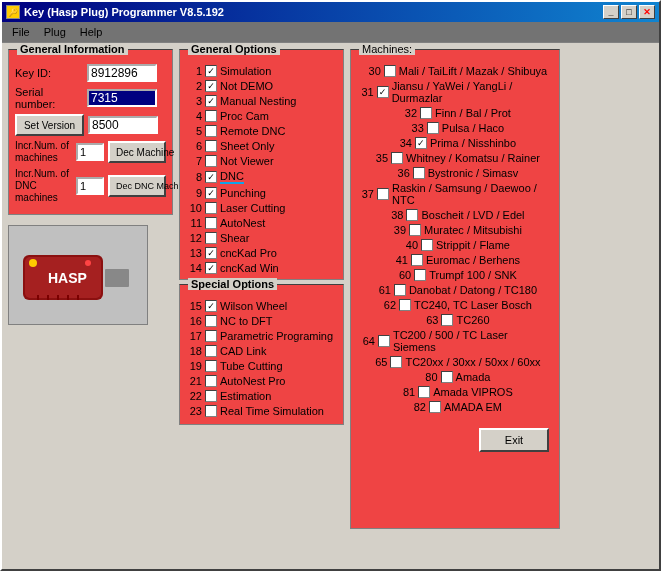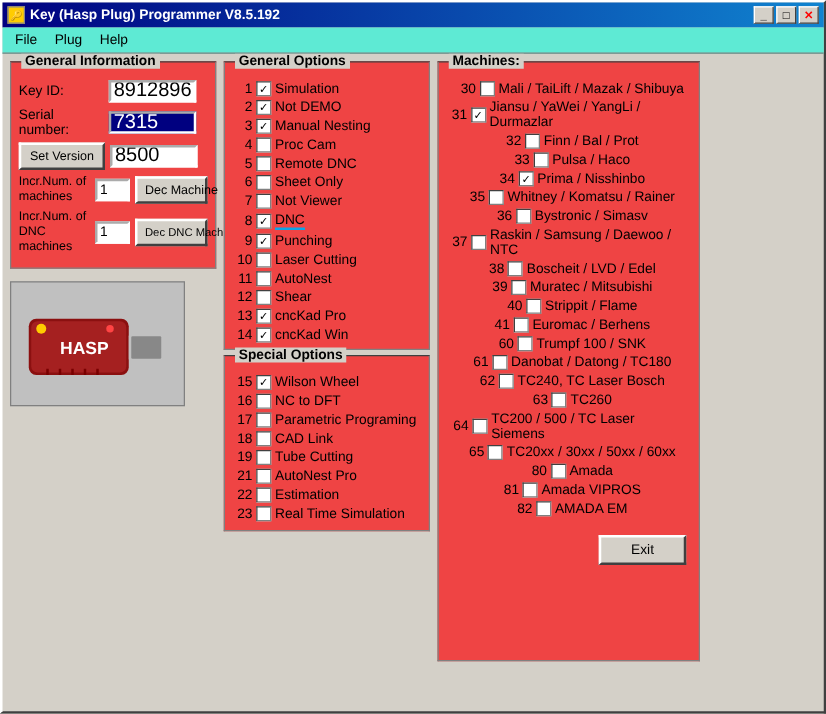--- a/index.html
+++ b/index.html
@@ -58,21 +58,21 @@
       border-bottom-color: #404040;
       font-size: 9px;
       font-weight: bold;
       display: flex;
       align-items: center;
       justify-content: center;
       cursor: pointer;
       color: black;
     }
     .menu-bar {
-      background: #5eead4;
+      background: #737373;
       padding: 2px 4px;
       display: flex;
       gap: 2px;
       border-bottom: 1px solid #808080;
     }
     .menu-item {
       padding: 2px 6px;
       cursor: pointer;
       font-size: 11px;
     }
@@ -113,21 +113,21 @@
       gap: 4px;
     }
     .field-label {
       font-size: 11px;
       width: 68px;
     }
     .field-input {
       border: 2px inset #fff;
       background: white;
       height: 18px;
-      font-size: 16px;
+      font-size: 12px;
       padding: 0 2px;
       width: 70px;
       font-family: 'MS Sans Serif', Arial, sans-serif;
     }
     .field-input.highlight {
       background: #000080;
       color: white;
     }
     .btn {
       border: 2px solid;
@@ -451,21 +451,21 @@
             <span class="option-num">23</span>
             <div class="checkbox"></div>
             <span class="option-label">Real Time Simulation</span>
           </div>
         </div>
       </div>
     </div>
 
     <div class="right-panel">
       <div class="group-box" style="flex:1; min-height: 480px;">
-        <span class="group-box-title" style="font-weight:bold;">Machines:</span>
+        <span class="group-box-title" style="font-weight:normal;">Machines:</span>
         <div class="machines-list">
           <div class="machine-item">
             <span class="machine-num">30</span>
             <div class="checkbox"></div>
             <span class="machine-label">Mali / TaiLift / Mazak / Shibuya</span>
           </div>
           <div class="machine-item">
             <span class="machine-num">31</span>
             <div class="checkbox checked"></div>
             <span class="machine-label">Jiansu / YaWei / YangLi / Durmazlar</span>

